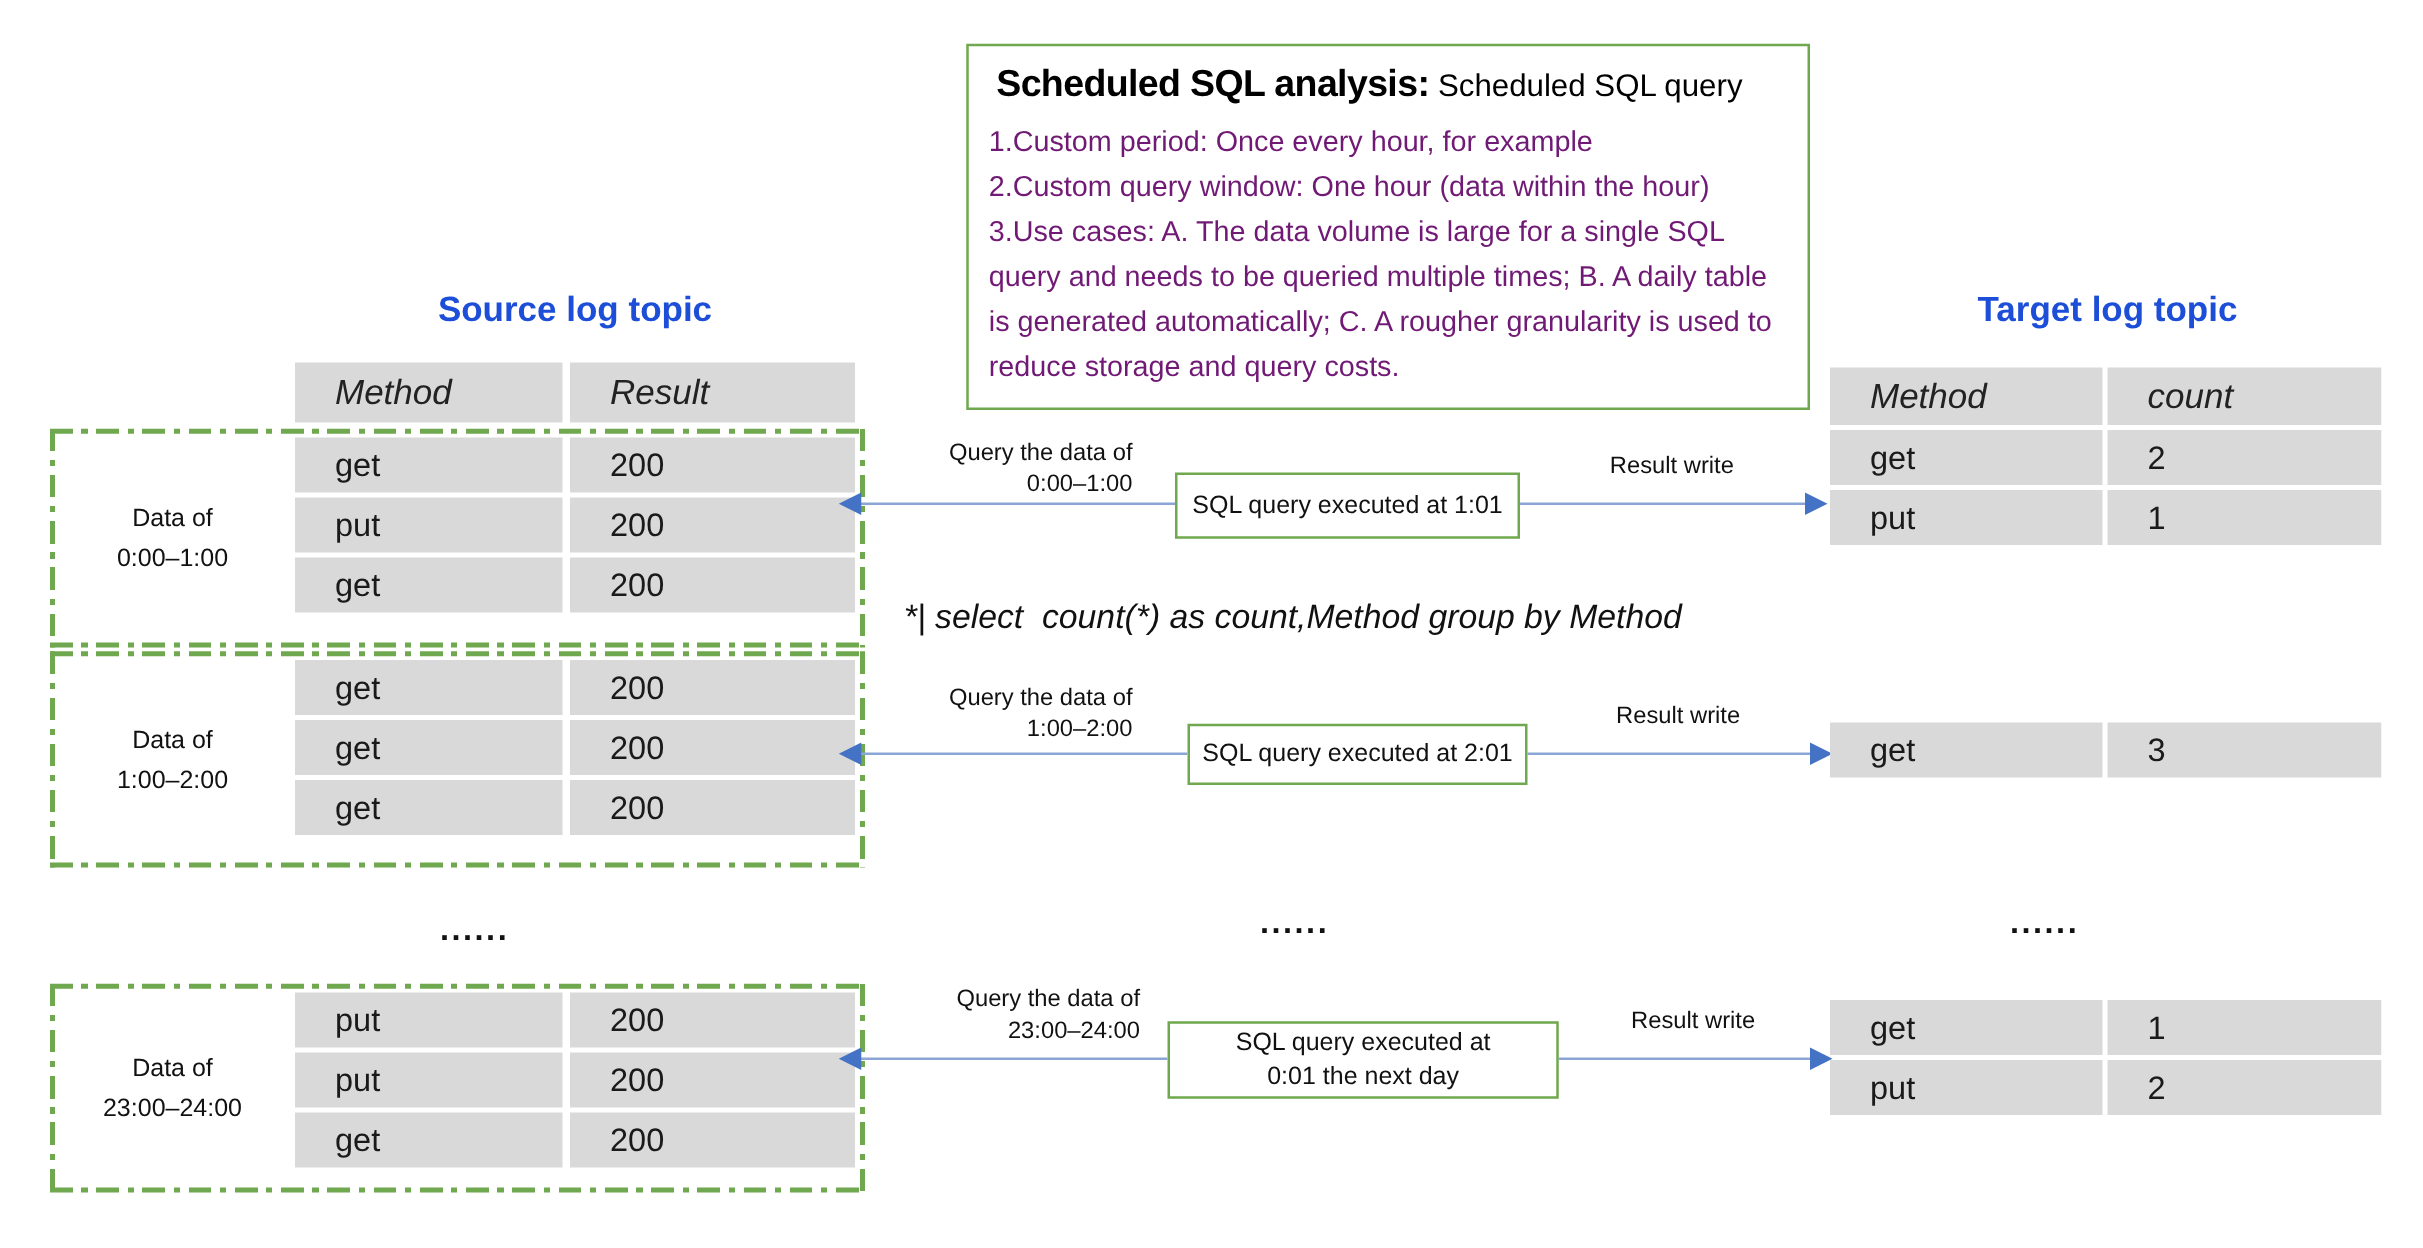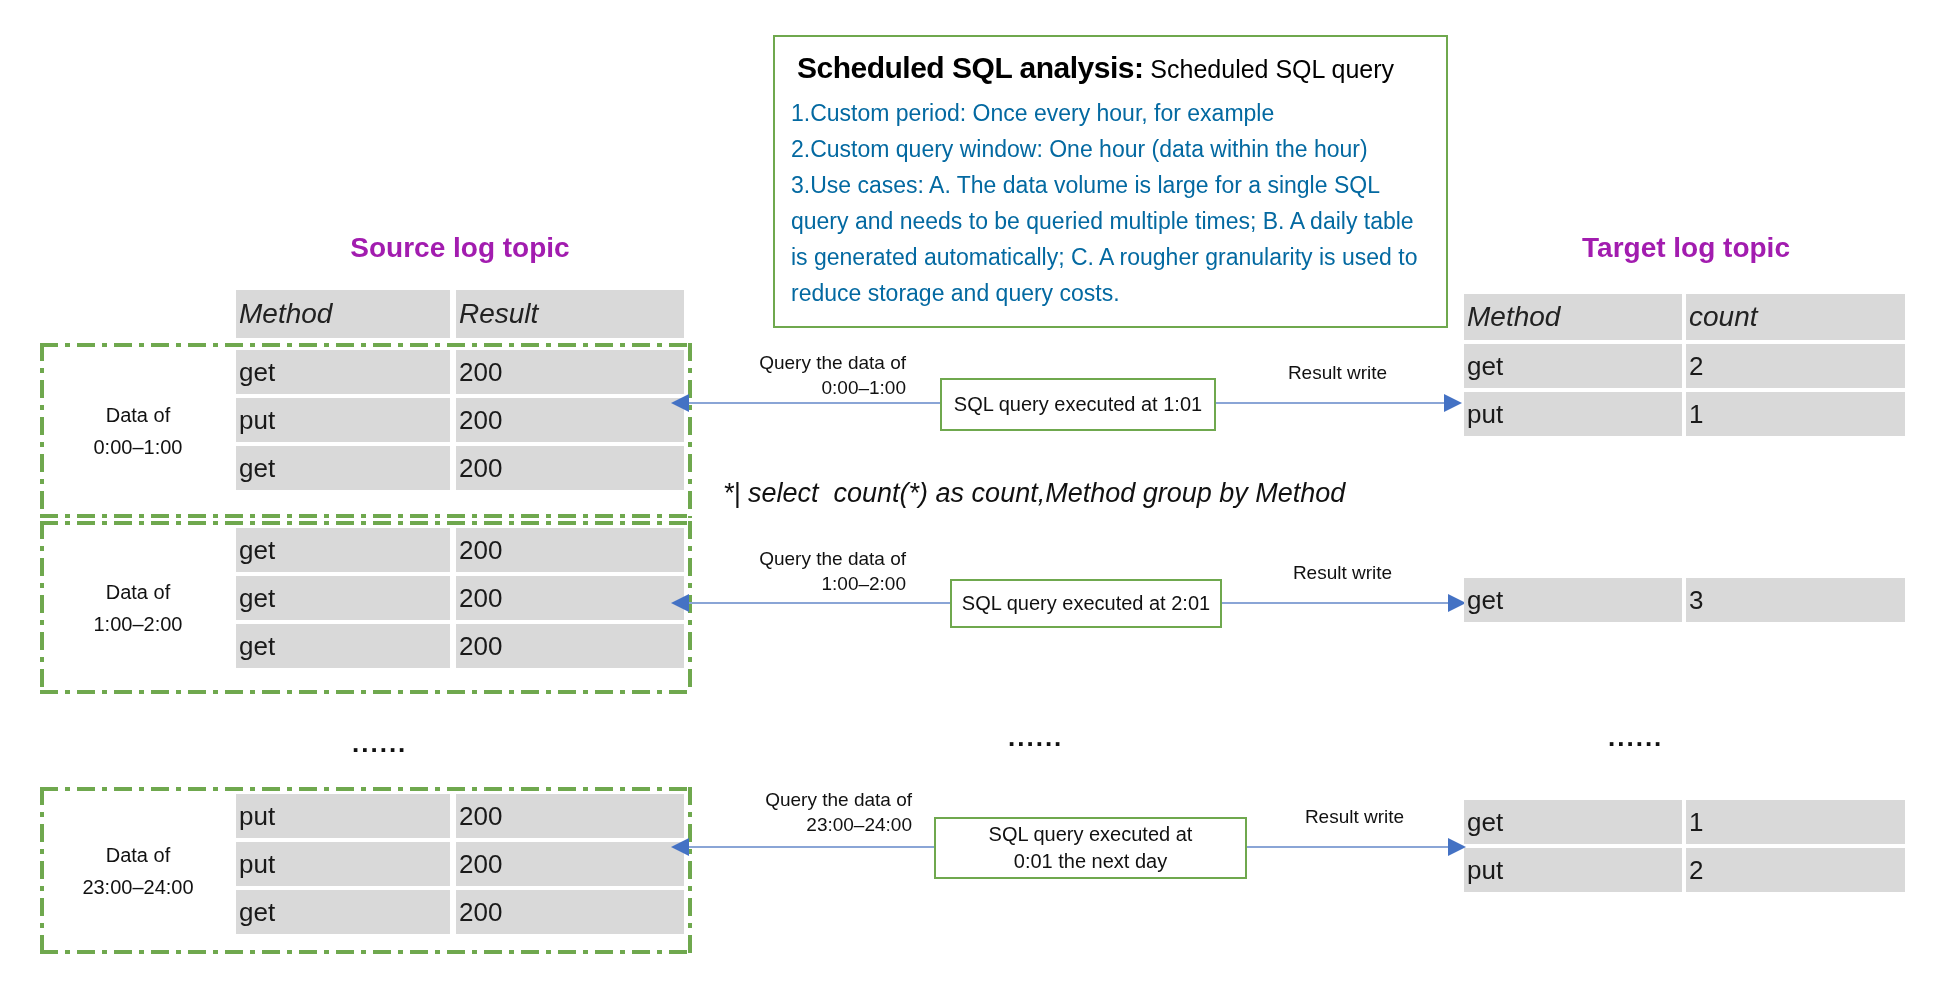--- a/index.html
+++ b/index.html
@@ -8,27 +8,27 @@
     font-family:"Liberation Sans",sans-serif;color:#111;overflow:hidden;
   }
   
   .info-box{
     position:absolute;left:773px;top:35px;width:675px;height:293px;
     border:2px solid #6fa84e;background:#fff;box-sizing:border-box;
     padding:10px 28px 0 16px;
   }
   .info-title{font-size:25px;margin:4px 0 10px 6px;color:#000;}
   .info-title b{font-size:30px;letter-spacing:-0.5px;}
-  .info-line{font-size:23px;line-height:36px;color:#0369a1;}
+  .info-line{font-size:23px;line-height:36px;color:#701a75;}
   
-  .sect-title{position:absolute;font-weight:bold;font-size:28px;text-align:center;color:#a21caf;}
+  .sect-title{position:absolute;font-weight:bold;font-size:28px;text-align:center;color:#1d4ed8;}
   
   .cell{
     position:absolute;height:44px;background:#d9d9d9;
-    display:flex;align-items:center;padding-left:3px;box-sizing:border-box;
+    display:flex;align-items:center;padding-left:32px;box-sizing:border-box;
     font-size:26px;color:#1a1a1a;
   }
   .cell.hdr{height:48px;font-style:italic;font-size:28px;color:#222;}
   
   .dbox{position:absolute;}
   .dbox .e{position:absolute;background-repeat:repeat;}
   .dbox .et,.dbox .eb{
     left:0;right:0;height:4px;
     background-image:repeating-linear-gradient(90deg,#6fa84e 0 18px,transparent 18px 25px,#6fa84e 25px 30px,transparent 30px 37px);
   }

